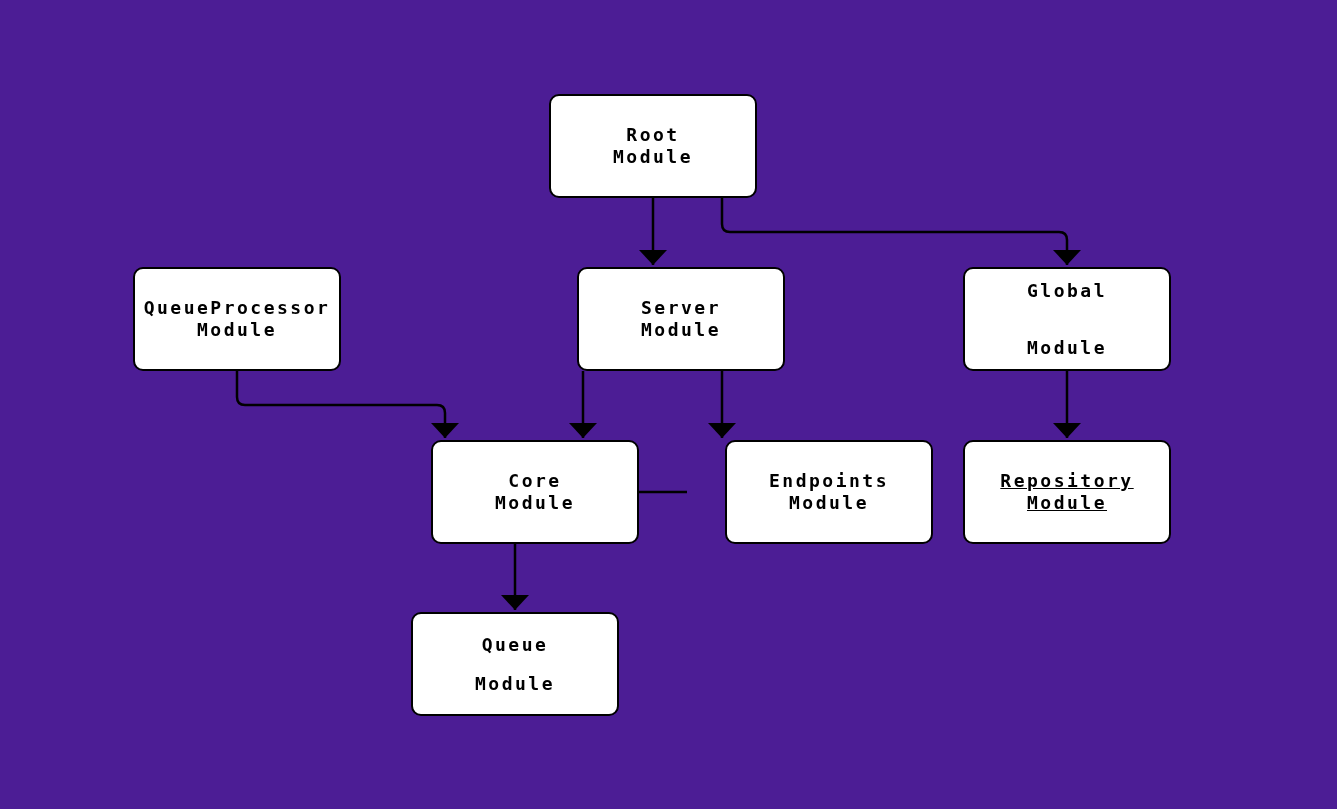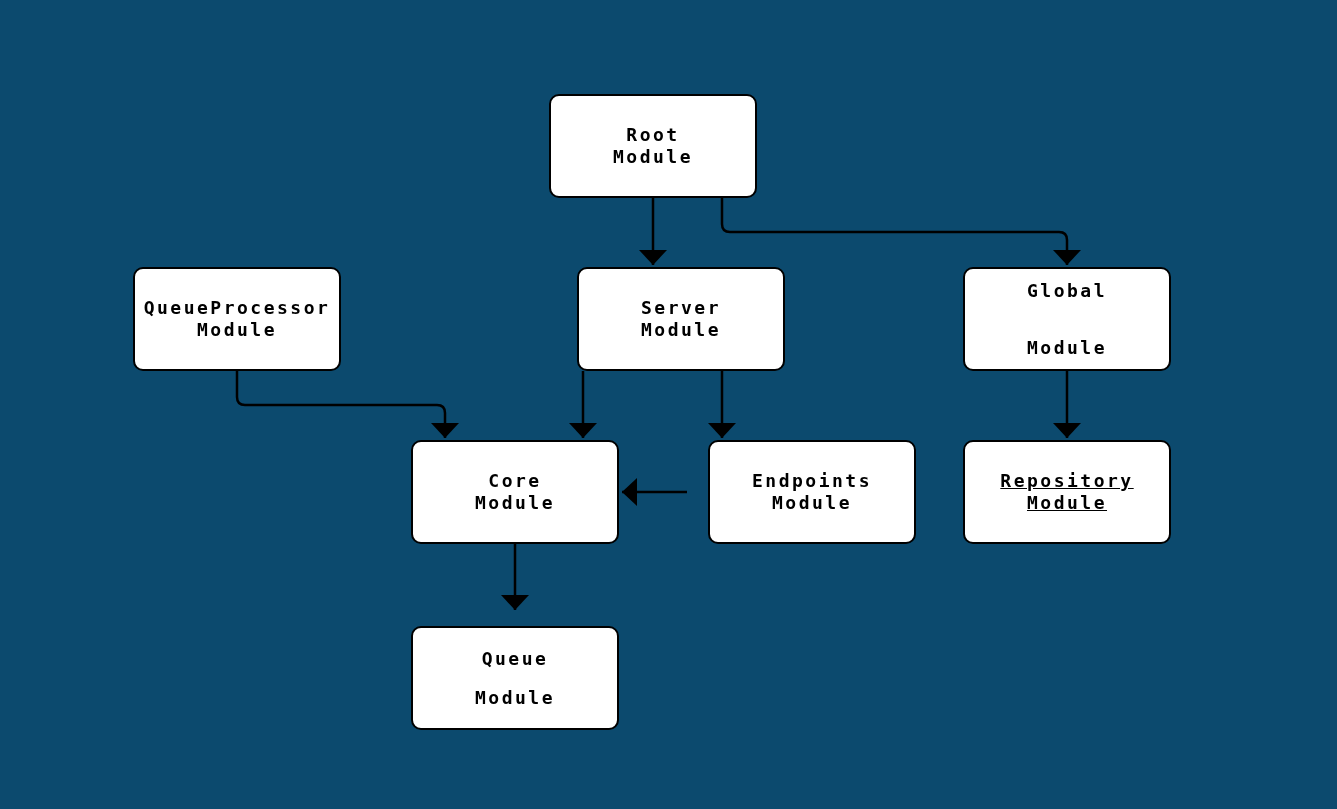--- a/index.html
+++ b/index.html
@@ -1,20 +1,20 @@
 <!DOCTYPE html>
 <html><head>
 <meta charset="utf-8">
 <style>
   html, body { margin: 0; padding: 0; background: #ffffff; }
   .canvas {
     position: relative;
     width: 1337px;
     height: 809px;
-    background: #0c4a6e;
+    background: #4c1d95;
     overflow: hidden;
   }
   .edge-layer {
     position: absolute;
     left: 0; top: 0;
     width: 1337px; height: 809px;
   }
   .edge-layer path.edge {
     fill: none;
     stroke: #000000;
@@ -76,33 +76,33 @@
   <div class="node" style="left:577px; top:267px;">
     <span>Server</span>
     <span>Module</span>
   </div>
 
   <div class="node" style="left:963px; top:267px;gap:35px;">
     <span>Global</span>
     <span>Module</span>
   </div>
 
-  <div class="node" style="left:411px; top:440px;">
+  <div class="node" style="left:431px; top:440px;">
     <span>Core</span>
     <span>Module</span>
   </div>
 
-  <div class="node" style="left:708px; top:440px;">
+  <div class="node" style="left:725px; top:440px;">
     <span>Endpoints</span>
     <span>Module</span>
   </div>
 
   <div class="node" style="left:963px; top:440px;text-decoration:underline;">
     <span>Repository</span>
     <span>Module</span>
   </div>
 
-  <div class="node" style="left:411px; top:626px;gap:17px;">
+  <div class="node" style="left:411px; top:612px;gap:17px;">
     <span>Queue</span>
     <span>Module</span>
   </div>
 
 </div>
 
 </body></html>

